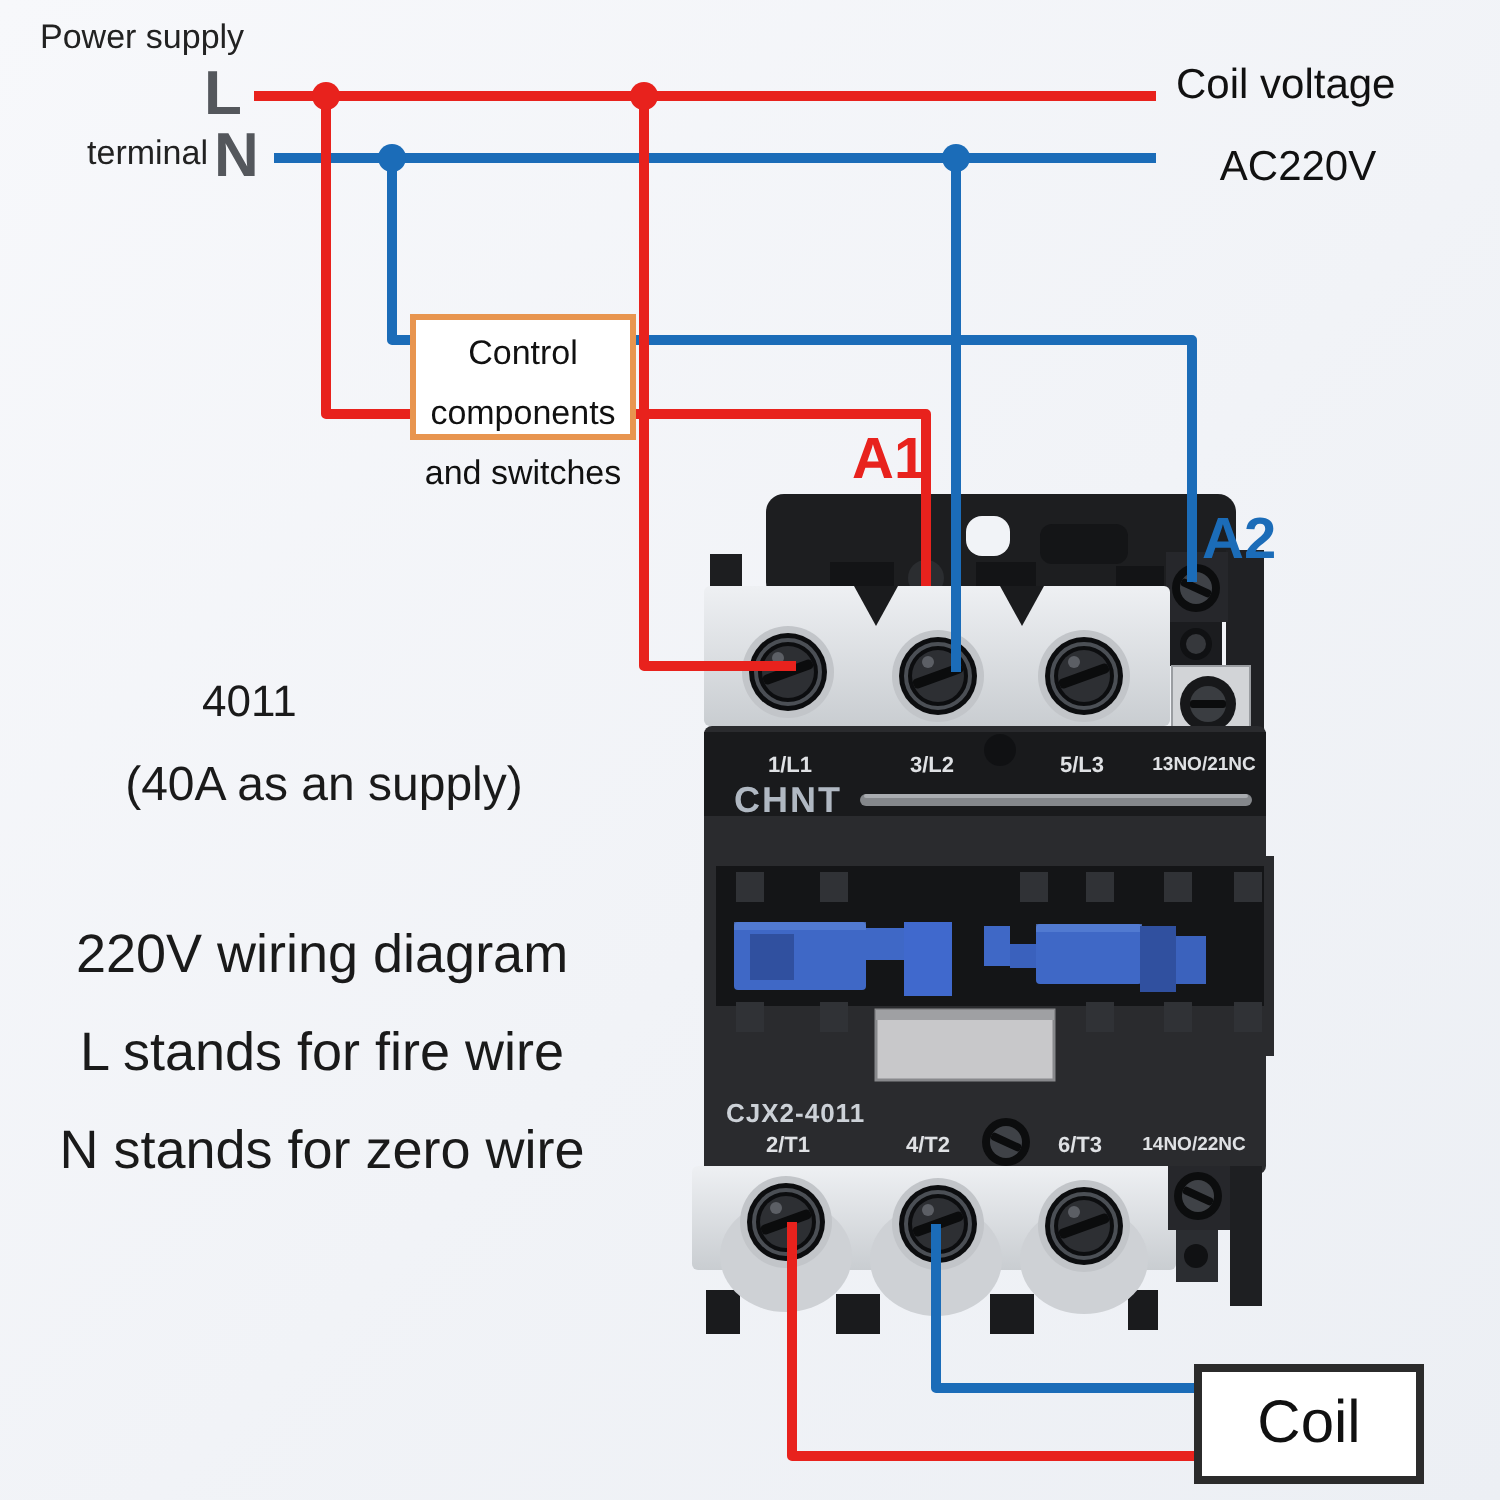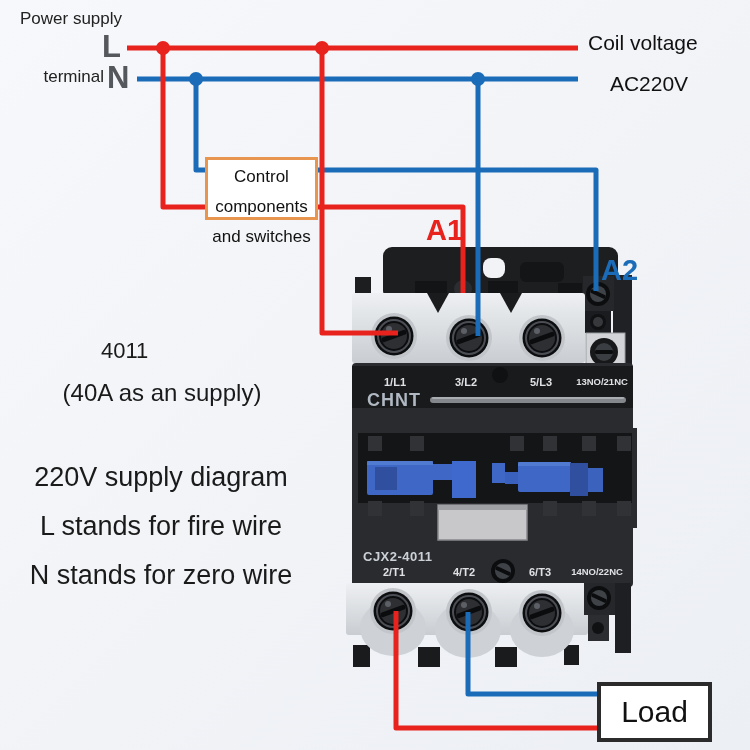--- a/index.html
+++ b/index.html
@@ -213,22 +213,22 @@
     </div>
   </div>
 
   <div class="txt" id="a1Label">A1</div>
   <div class="txt" id="a2Label">A2</div>
 
   <div class="txt" id="model4011">4011</div>
   <div class="txt" id="modelNote">(40A as an supply)</div>
 
   <div class="abs" id="notes">
-    <div>220V supply diagram</div>
+    <div>220V wiring diagram</div>
     <div>L stands for fire wire</div>
     <div>N stands for zero wire</div>
   </div>
 
   <div class="abs" id="loadBox">
-    <span>Load</span>
+    <span>Coil</span>
   </div>
 
 </div>
 
 </body></html>

